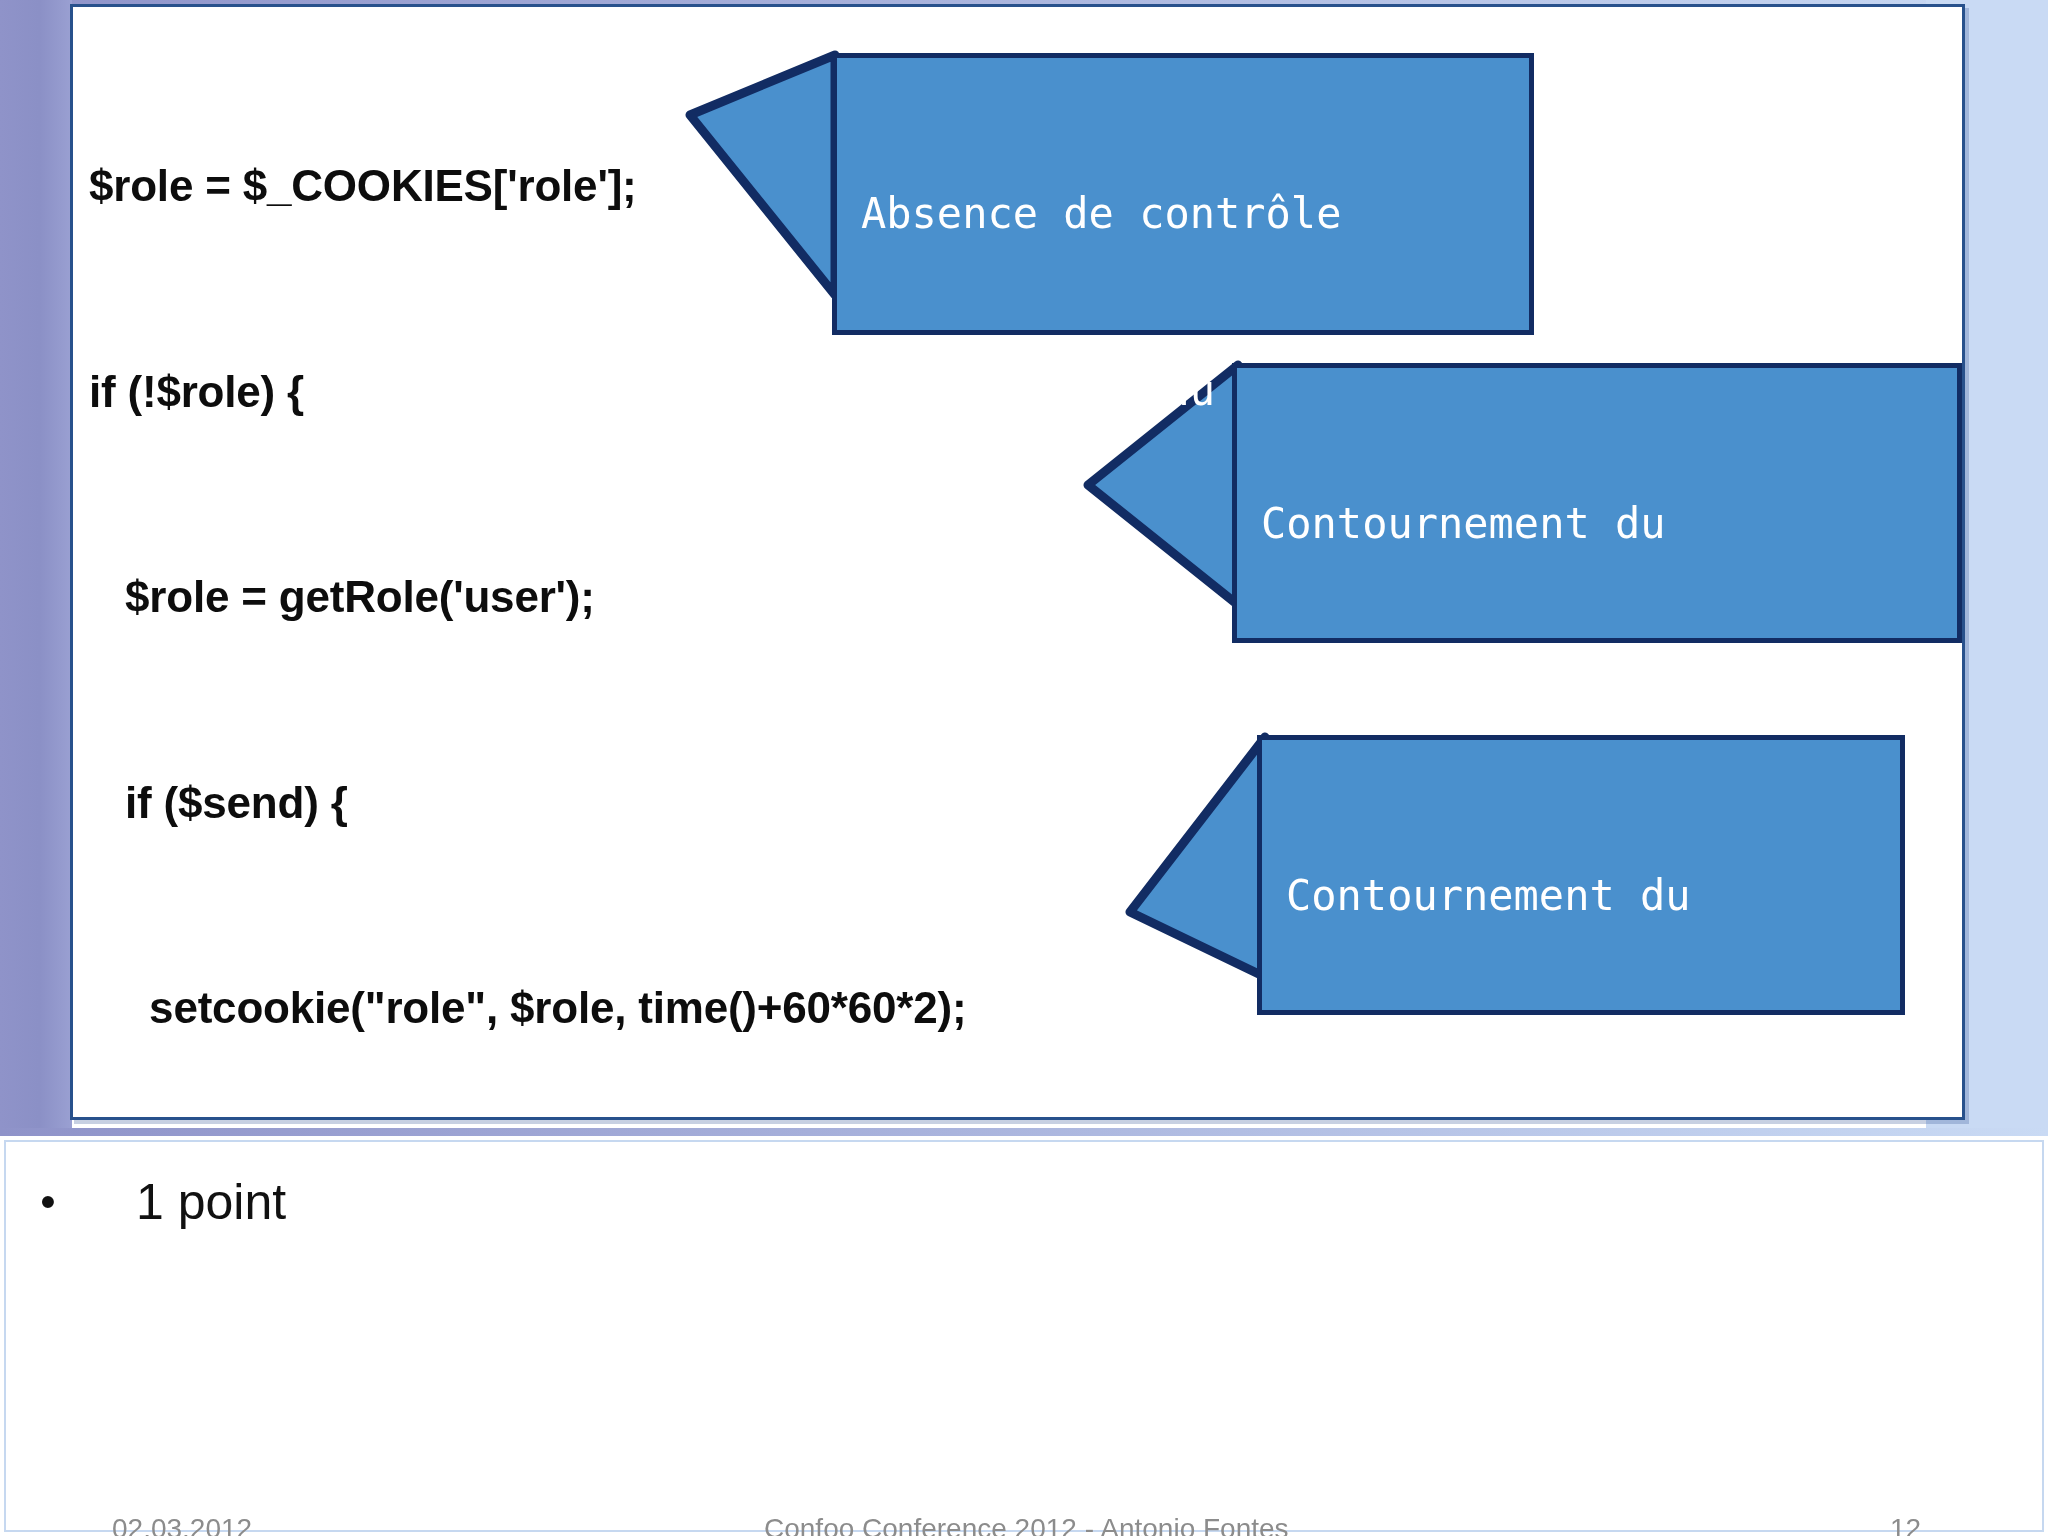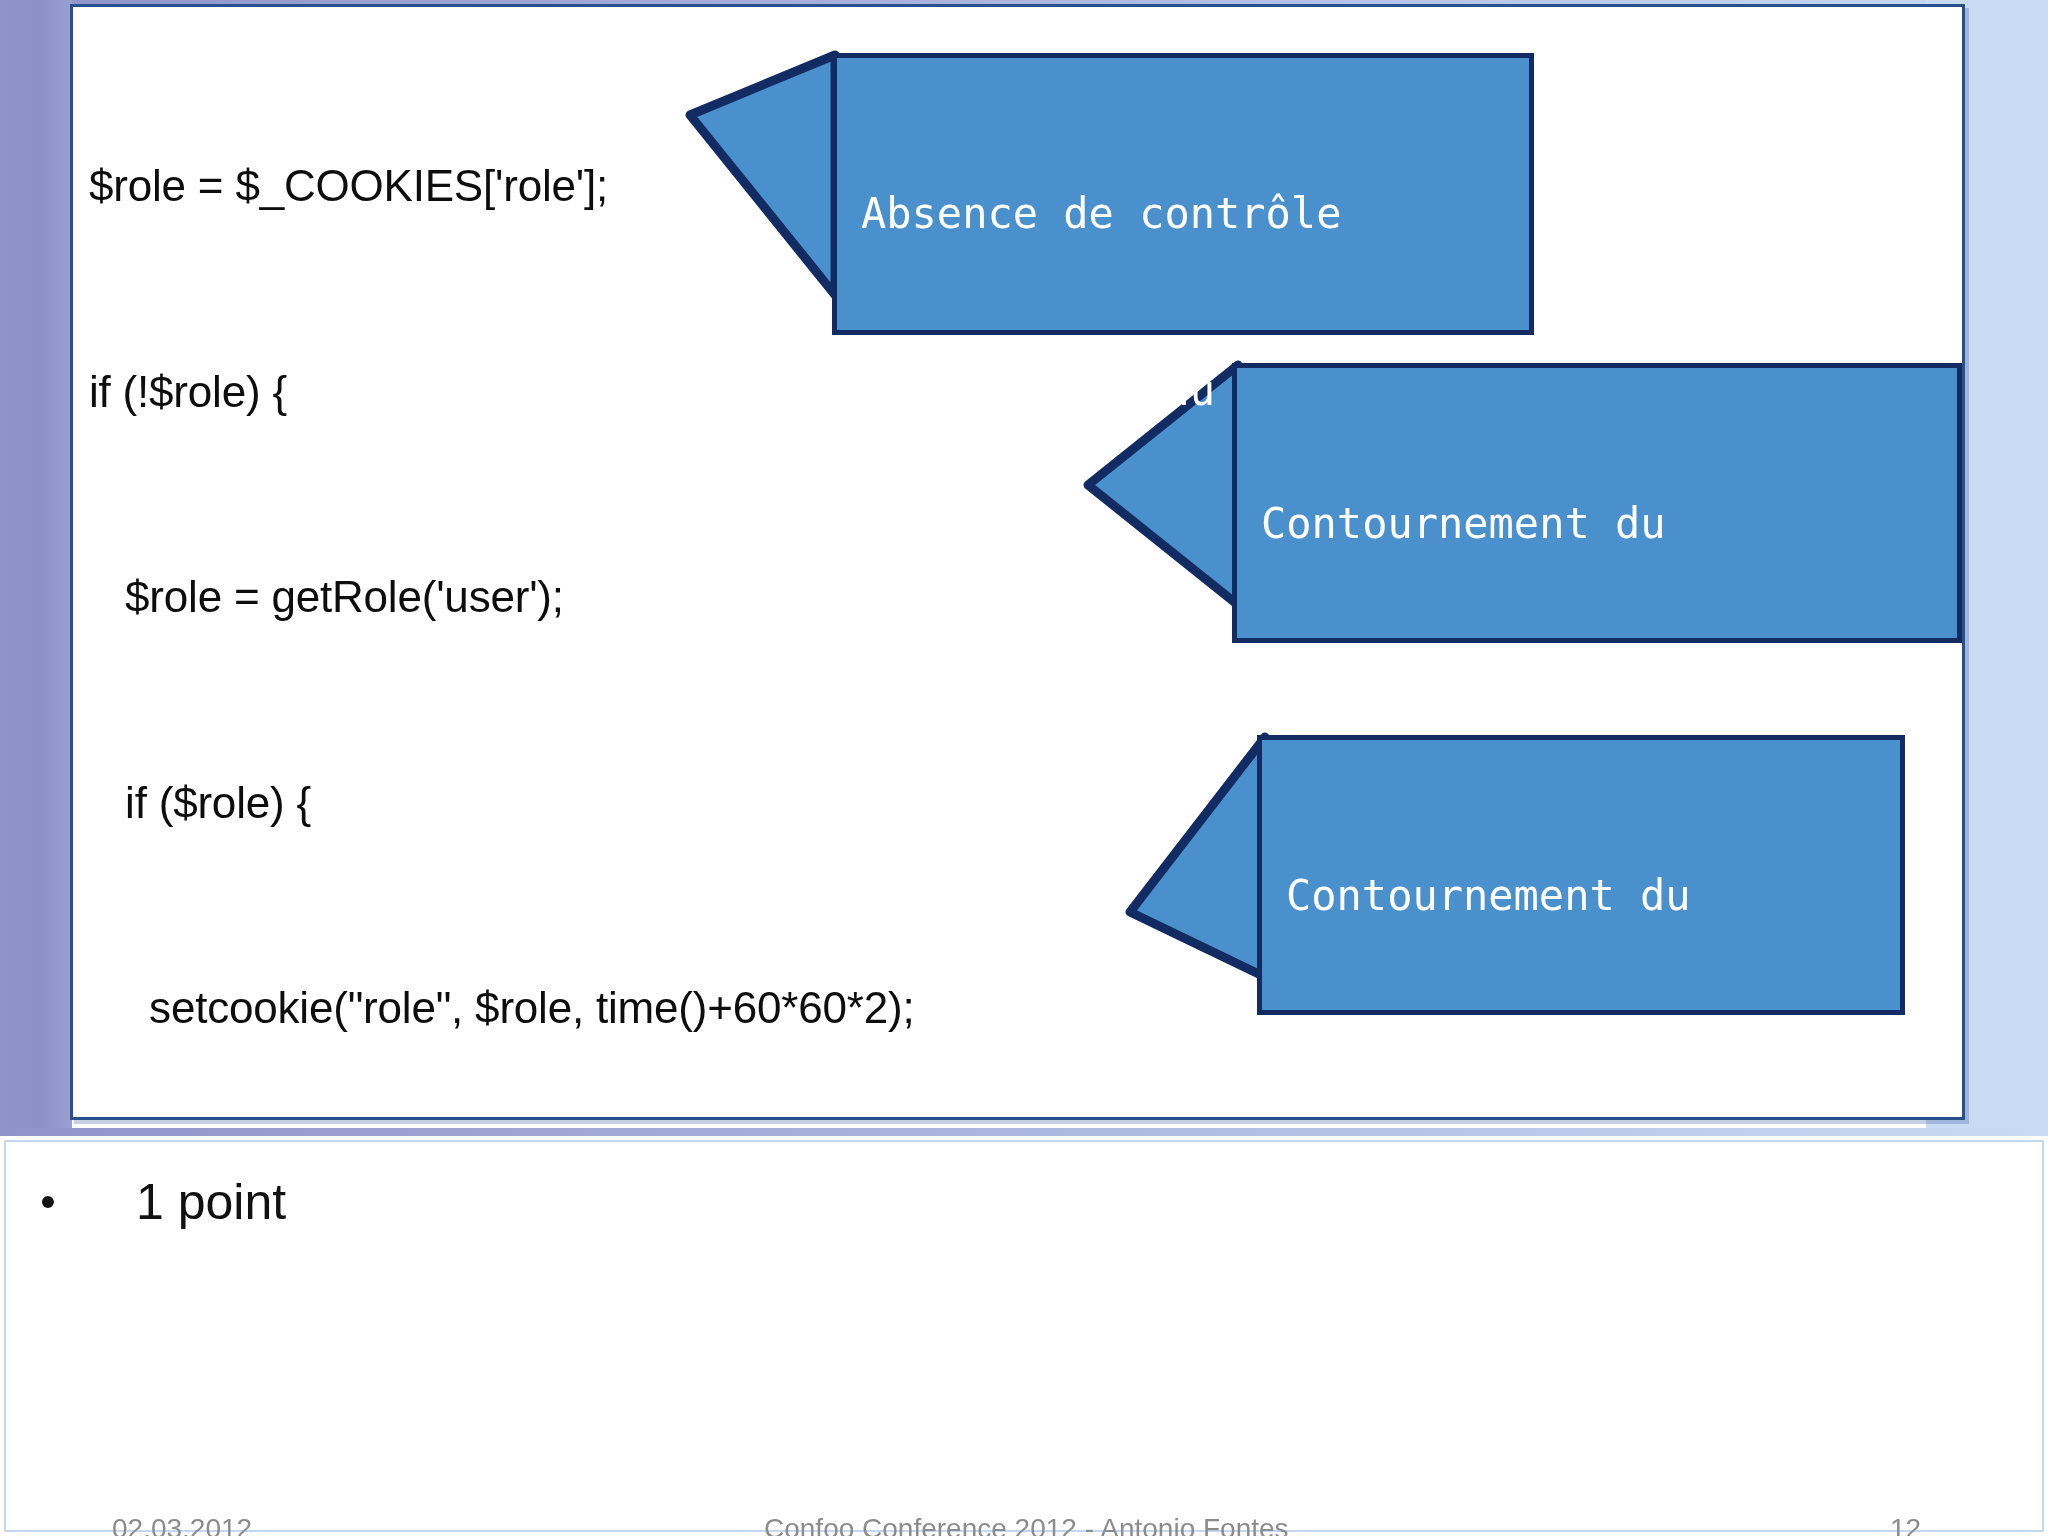--- a/index.html
+++ b/index.html
@@ -50,20 +50,21 @@
   .code-box {
     position: absolute;
     left: 70px;
     top: 4px;
     width: 1895px;
     height: 1116px;
     background: #ffffff;
     border: 3px solid #28518c;
     box-sizing: border-box;
     box-shadow: 4px 4px 0 rgba(70,100,160,0.30);
+    font-weight: bold;
   }
 
   .code-text {
     position: absolute;
     left: 16px;
     top: 8px;
     width: 1860px;
     font-family: "Liberation Sans", sans-serif;
     font-size: 44px;
     line-height: 68.5px;
@@ -156,21 +157,21 @@
 
   <div class="top-strip"></div>
   <div class="edge-left"></div>
   <div class="edge-right"></div>
 
   <div class="code-box">
     <div class="code-text">
       <span class="code-line">$role = $_COOKIES['role'];</span>
       <span class="code-line">if (!$role) {</span>
       <span class="code-line">   $role = getRole('user');</span>
-      <span class="code-line">   if ($role) {</span>
+      <span class="code-line">   if ($send) {</span>
       <span class="code-line">     setcookie("role", $role, time()+60*60*2);</span>
       <span class="code-line">   } else {</span>
       
       
       
       
       
       
       
       

